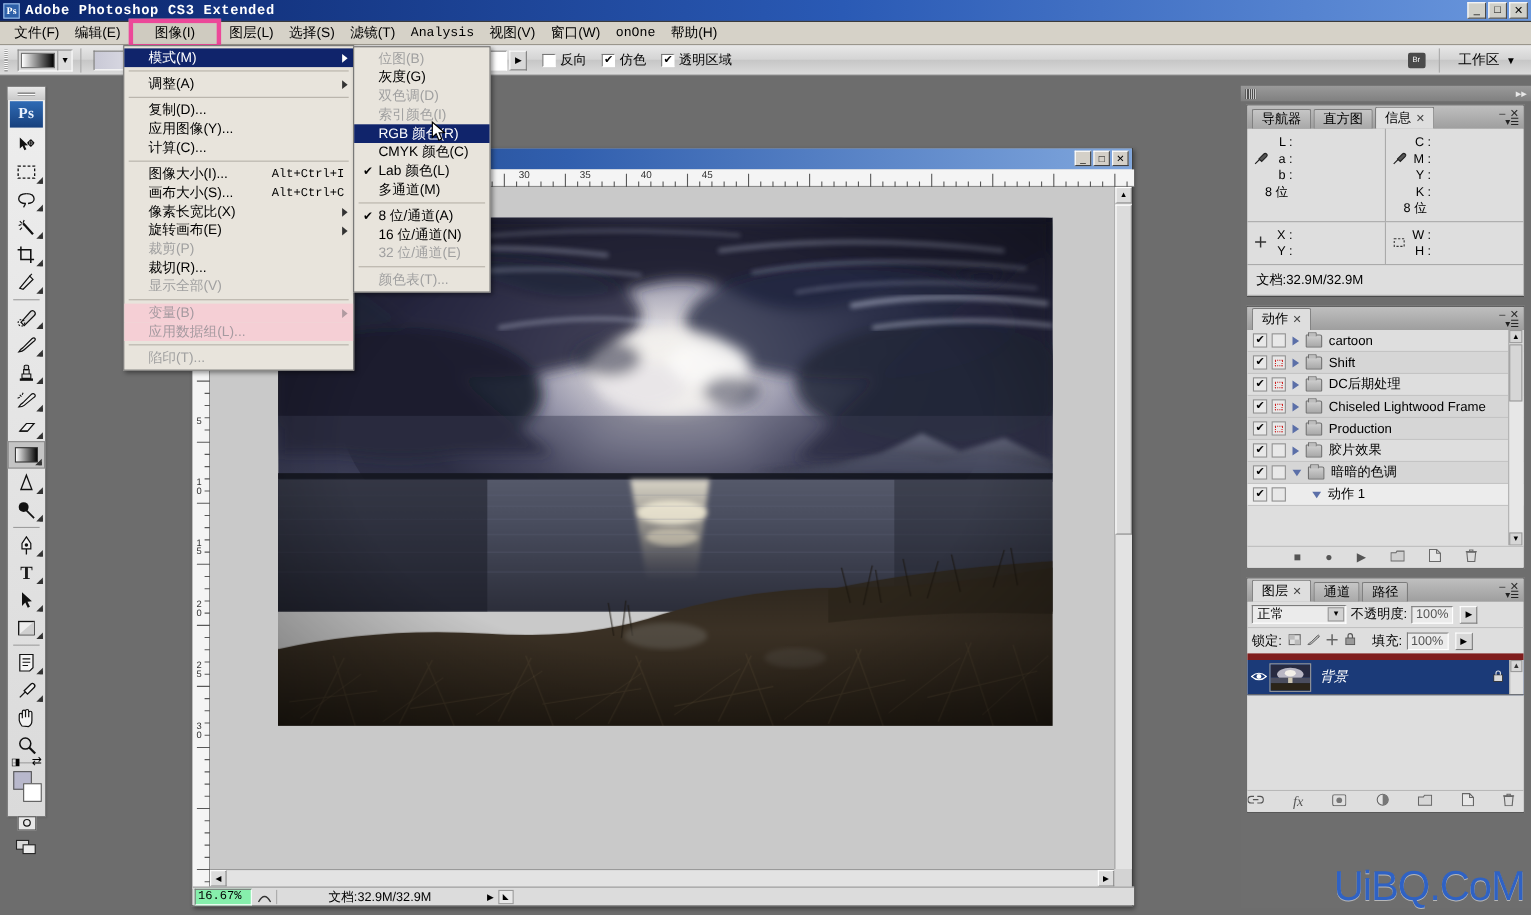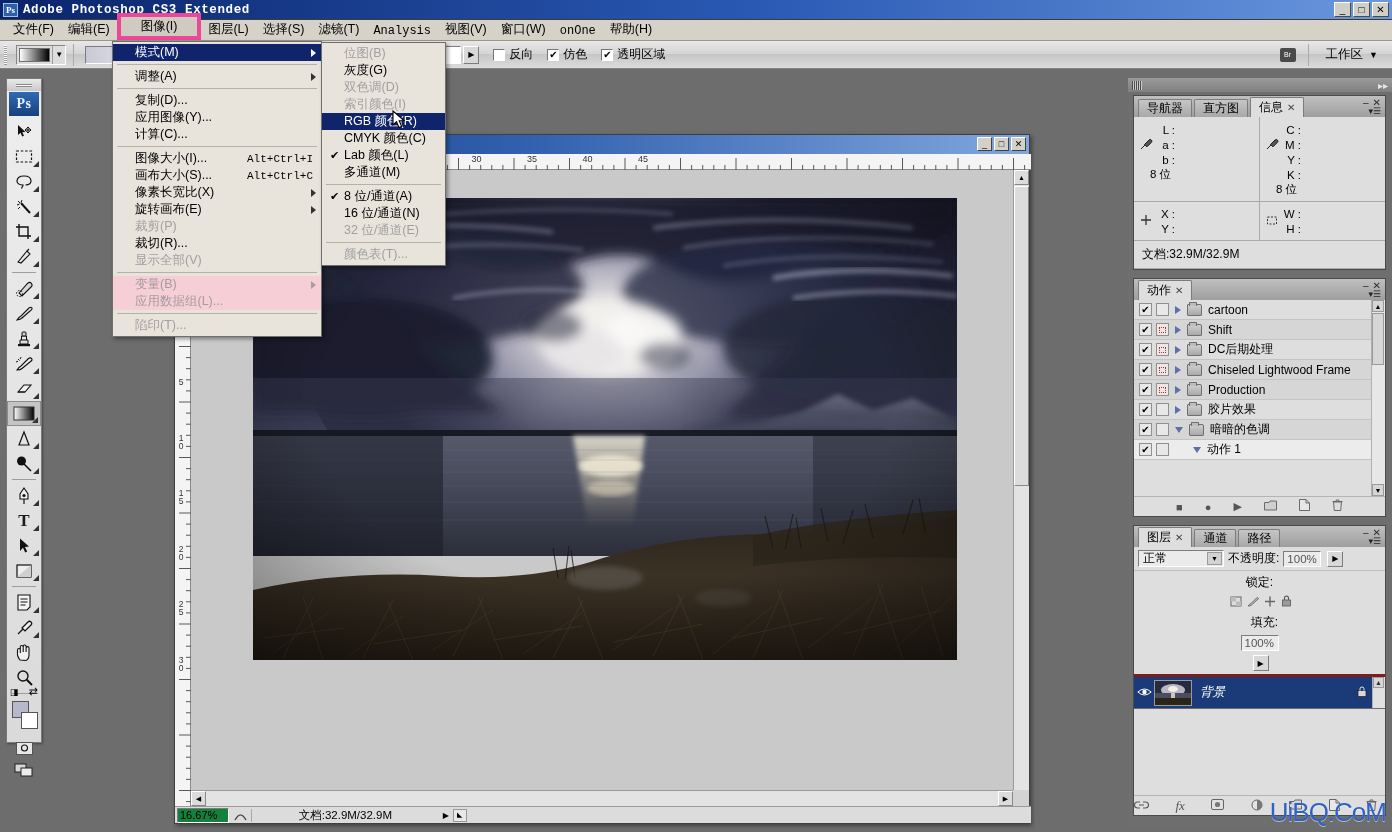--- a/index.html
+++ b/index.html
@@ -40,21 +40,21 @@
     width: 17px; height: 15px; background: #cfcfc8;
     border: 1px solid; border-color: #fff #4a4a4a #4a4a4a #fff;
     display: flex; align-items: center; justify-content: center;
     font-size: 10px; color: #000; font-family: "Liberation Sans", sans-serif;
   }
 
   
   .menubar {
     position: absolute; left: 0; top: 20px; width: 1392px; height: 21px;
     background: #d6d2c8;
-    display: flex; align-items: flex-end; padding-left: 6px;
+    display: flex; align-items: center; padding-left: 6px;
     border-bottom: 1px solid #9a968c;
   }
   .menuitem {
     padding: 2px 7px; font-size: 12.5px; color: #000; cursor: default;
     font-family: "Liberation Sans", sans-serif; white-space: nowrap;
   }
   .menuitem.latin { font-family: "Liberation Mono", monospace; font-size: 12px; }
   .menuitem.active {
     background: #cfcbc0;
     border: 4px solid #ec4899;
@@ -218,23 +218,23 @@
     border:1px solid; border-color:#fff #888 #888 #fff;
     display:flex;align-items:center;justify-content:center;font-size:7px;
   }
   .sb-thumb { background:#dcdcdc; border:1px solid; border-color:#fff #888 #888 #fff; }
   .statusbar {
     position:absolute; left:0; bottom:0; width:856px; height:17px;
     background:#dcdcdc; border-top:1px solid #9a9a9a;
     display:flex; align-items:center; font-size:11px;
   }
   .zoombox {
-    width:52px;height:15px;background:#15803d;margin-left:2px;
+    width:52px;height:15px;background:#86efac;margin-left:2px;
     border:1px solid; border-color:#7d7d7d #fff #fff #7d7d7d;
-    display:flex;align-items:center;padding-left:2px;font-size:11px;
+    display:flex;align-items:center;padding-left:2px;font-size:11px;font-family:Liberation Mono, monospace;
   }
 
   
   .dock {
     position:absolute; right:0; top:78px; width:264px; bottom:6px;
     background:#6e6e6e;
   }
   .dock-top {
     height:14px; background: linear-gradient(to bottom,#9a9a9a,#808080);
     display:flex; align-items:center; justify-content:space-between; padding:0 4px;
@@ -313,21 +313,21 @@
   .act-scroll {
     position:absolute; right:0; top:0; width:14px; height:196px; background:#e7e7e7;
     border-left:1px solid #b0b0b0;
   }
 
   
   .lay-row1, .lay-row2 {
     display:flex; align-items:center; padding:3px 4px; font-size:12px; gap:4px;
   }
   .lay-row1 { border-bottom:1px solid #c0c0c0; }
-  .lay-row2 { border-bottom:3px solid #7f1d1d;flex-direction:column; }
+  .lay-row2 { border-bottom:6px solid #7f1d1d; }
   .combo {
     width:86px;height:17px;background:#ebebeb;
     border:1px solid; border-color:#7d7d7d #fff #fff #7d7d7d;
     display:flex;align-items:center;justify-content:space-between;
     padding:0 1px 0 4px; font-size:12px;
   }
   .combo .arw {
     width:15px;height:13px;background:#d2d2d2;border:1px solid #9a9a9a;
     display:flex;align-items:center;justify-content:center;font-size:7px;
   }
@@ -354,21 +354,21 @@
   .lay-body { position:relative; height:118px; background:#dedede; }
   .lay-btns {
     height:20px; display:flex; align-items:center; justify-content:space-between;
     gap:18px; padding-right:8px; border-top:1px solid #b4b4b4; background:#dedede;
     color:#555; font-size:11px;
   }
 
   
   .watermark {
     position:absolute; right:6px; bottom:4px;
-    font-size:26px; font-family:"Liberation Sans",sans-serif;
+    font-size:38px; font-family:"Liberation Sans",sans-serif;
     color:#2f62c4; font-weight:500; letter-spacing:-1px;
     text-shadow: 0 1px 0 rgba(255,255,255,.5);
     pointer-events:none;
   }
 
   
   .menu {
     position:absolute; background:#e8e4dc; border:1px solid #6f6f6f;
     box-shadow: 2px 2px 4px rgba(0,0,0,.4); z-index: 50;
     font-size:12.5px; padding:2px 0;

